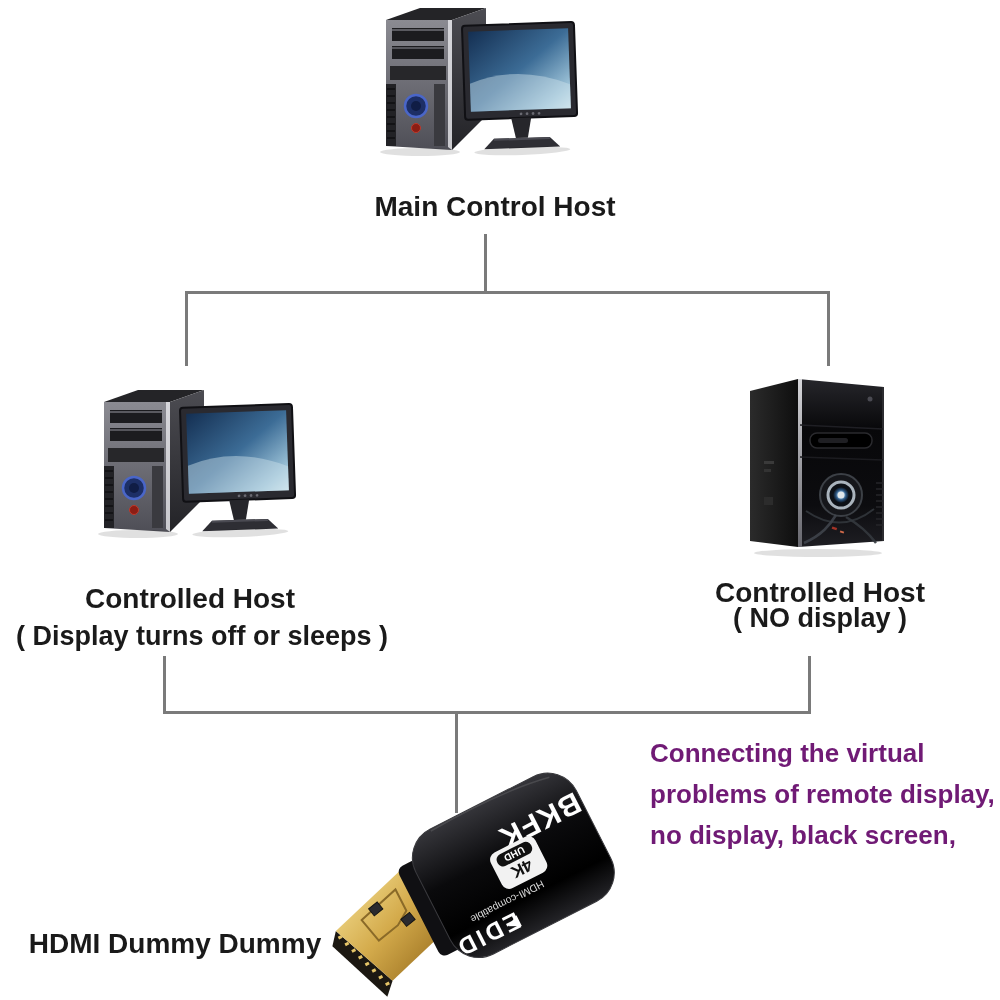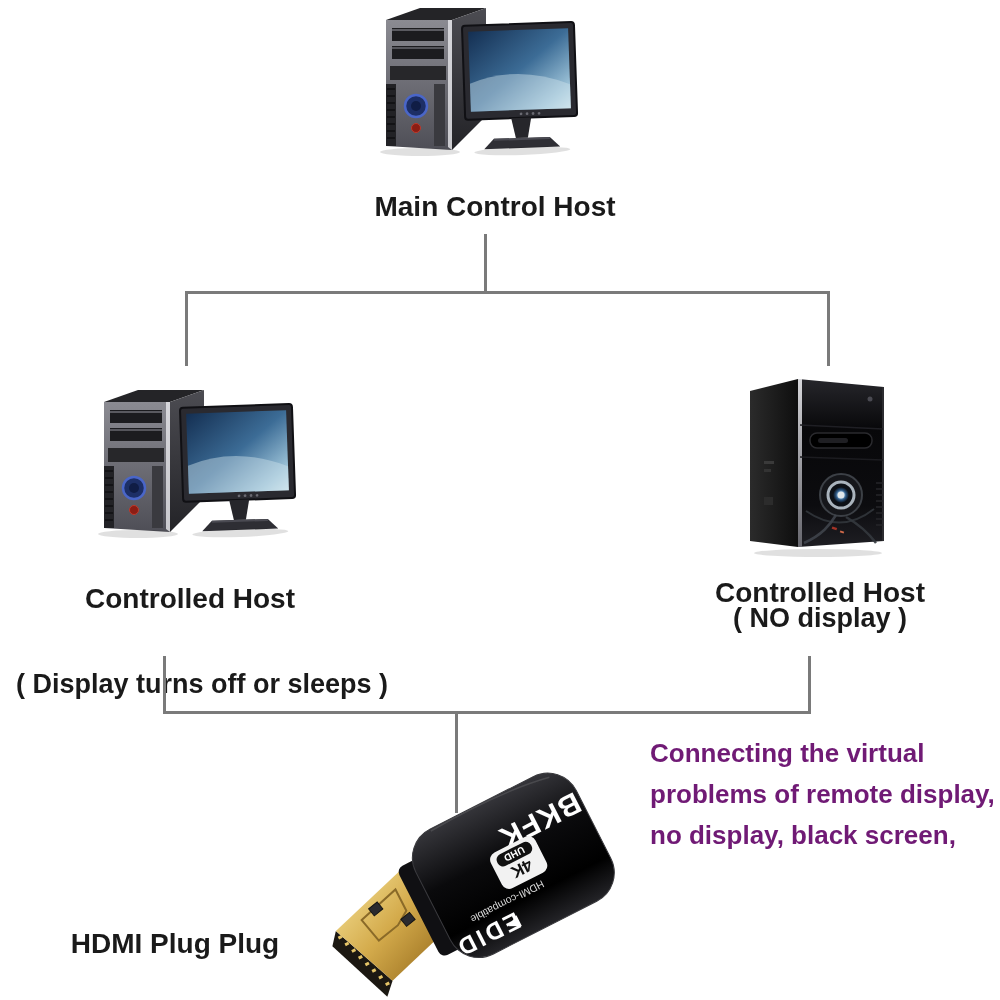--- a/index.html
+++ b/index.html
@@ -197,21 +197,21 @@
         <line x1="132" y1="130" x2="139" y2="130"></line>
           <line x1="132" y1="136" x2="139" y2="136"></line>
         <line x1="132" y1="142" x2="139" y2="142"></line>
           <line x1="132" y1="148" x2="139" y2="148"></line>
       </g>
       <ellipse cx="74" cy="176" rx="64" ry="4" fill="#000000" opacity="0.12"></ellipse>
     </svg>
   </div>
 
   <div class="label" style="left:30px;top:583px;width:320px;">Controlled Host</div>
-  <div class="label sub" style="left:2px;top:621px;width:400px;margin-top:48px;">( Display turns off or sleeps )</div>
+  <div class="label sub" style="left:2px;top:621px;width:400px;">( Display turns off or sleeps )</div>
 
   <div class="label" style="left:660px;top:577px;width:320px;">Controlled Host</div>
   <div class="label sub" style="left:660px;top:603px;width:320px;">( NO display )</div>
 
   <div class="line" style="left:163px;top:656px;width:3px;height:57px;"></div>
   <div class="line" style="left:808px;top:656px;width:3px;height:57px;"></div>
   <div class="line" style="left:163px;top:711px;width:648px;height:3px;"></div>
   <div class="line" style="left:455px;top:713px;width:3px;height:100px;"></div>
 
   <div class="illus" style="left:296px;top:748px;">
@@ -264,21 +264,21 @@
           </g>
           <g transform="rotate(180 172 170)">
             <text x="180" y="178" text-anchor="middle" font-size="24" letter-spacing="3">EDID</text>
             <polygon points="146,162 158,168 146,174" fill="#ffffff"></polygon>
           </g>
         </g>
       </g>
     </svg>
   </div>
 
-  <div class="label" style="left:25px;top:928px;width:300px;">HDMI Plug Plug</div>
+  <div class="label" style="left:25px;top:928px;width:300px;">HDMI Dummy Dummy</div>
 
   <div class="note">
     <div>Connecting the virtual</div>
     <div>problems of remote display,</div>
     <div>no display, black screen,</div>
   </div>
 
 </div>
 
 </body></html>

